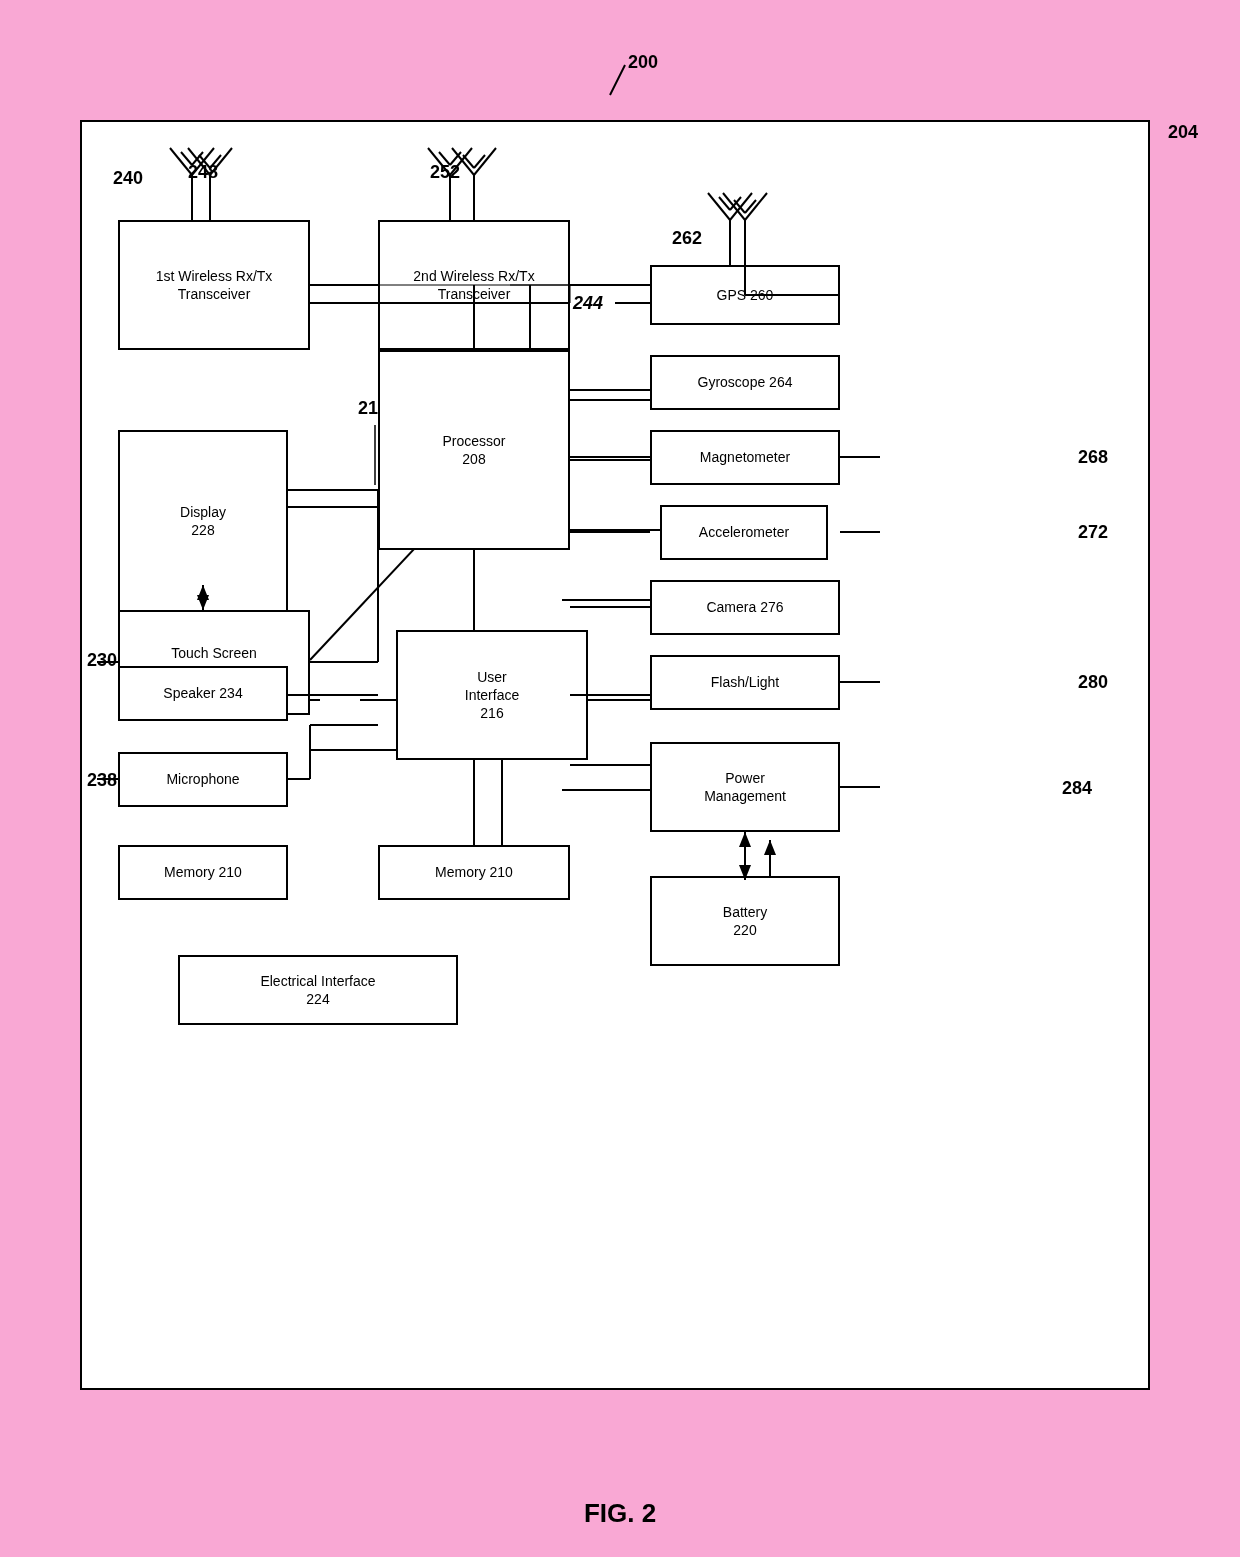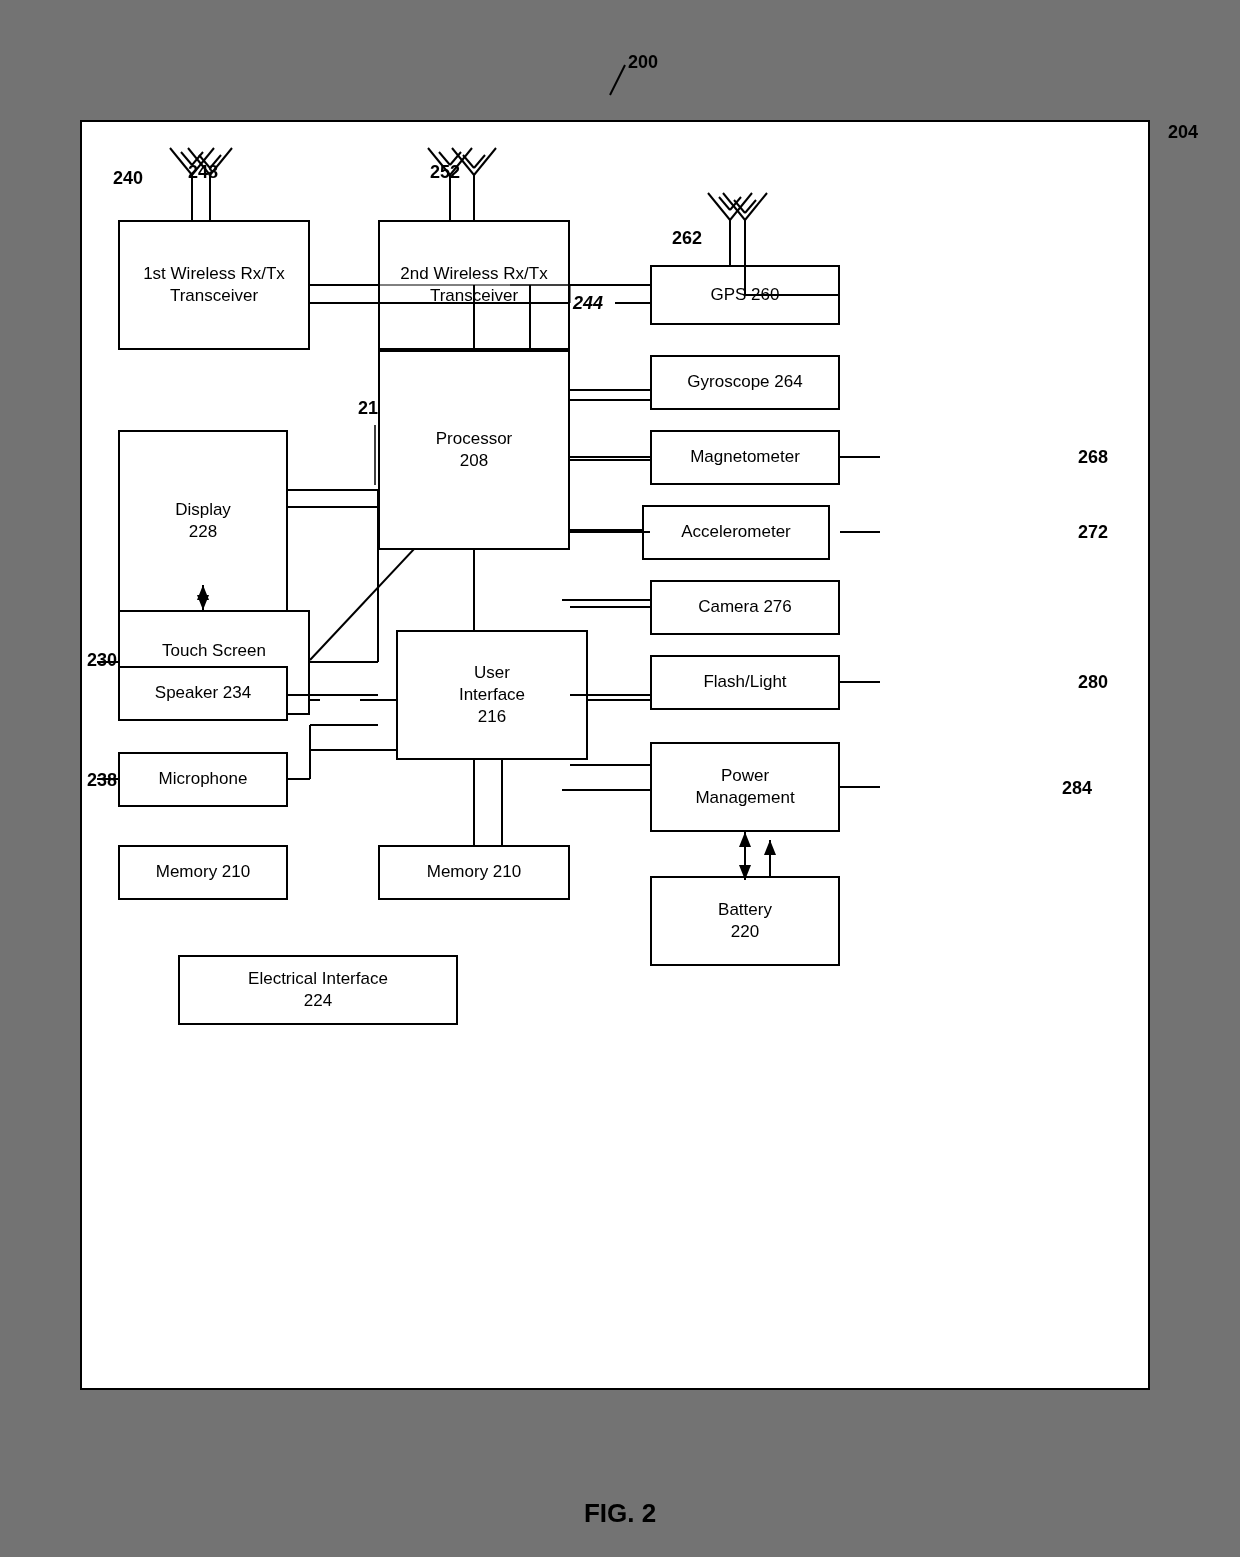--- a/index.html
+++ b/index.html
@@ -9,33 +9,33 @@
       background: #ffffff;
       font-family: Arial, sans-serif;
       position: relative;
       overflow: hidden;
     }
 
     .page-container {
       width: 1240px;
       height: 1557px;
       position: relative;
-      background: #737373;
+      background: #f9a8d4;
     }
 
     
     .block {
       position: absolute;
       border: 2px solid #000;
       background: #fff;
       display: flex;
       align-items: center;
       justify-content: center;
       text-align: center;
-      font-size: 17px;
+      font-size: 14px;
       font-weight: normal;
       line-height: 1.3;
     }
 
     
     .ref-label {
       position: absolute;
       font-size: 18px;
       font-weight: bold;
     }
@@ -170,21 +170,21 @@
   <div class="block" style="top:355px; left:650px; width:190px; height:55px; z-index:2;">
     <span>Gyroscope 264</span>
   </div>
 
   <div class="block" style="top:430px; left:650px; width:190px; height:55px; z-index:2;">
     <span>Magnetometer</span>
   </div>
 
   <div class="ref-label" style="top:447px; right:132px;">268</div>
 
-  <div class="block" style="top:505px; left:642px; width:188px; height:55px; z-index:2;">
+  <div class="block" style="top:505px; left:660px; width:168px; height:55px; z-index:2;">
     <span>Accelerometer</span>
   </div>
 
   <div class="ref-label" style="top:522px; right:132px;">272</div>
 
   <div class="block" style="top:430px; left:118px; width:170px; height:182px; z-index:2;">
     <span>Display<br>228</span>
   </div>
 
   <div class="block" style="top:610px; left:118px; width:192px; height:105px; z-index:2;">

